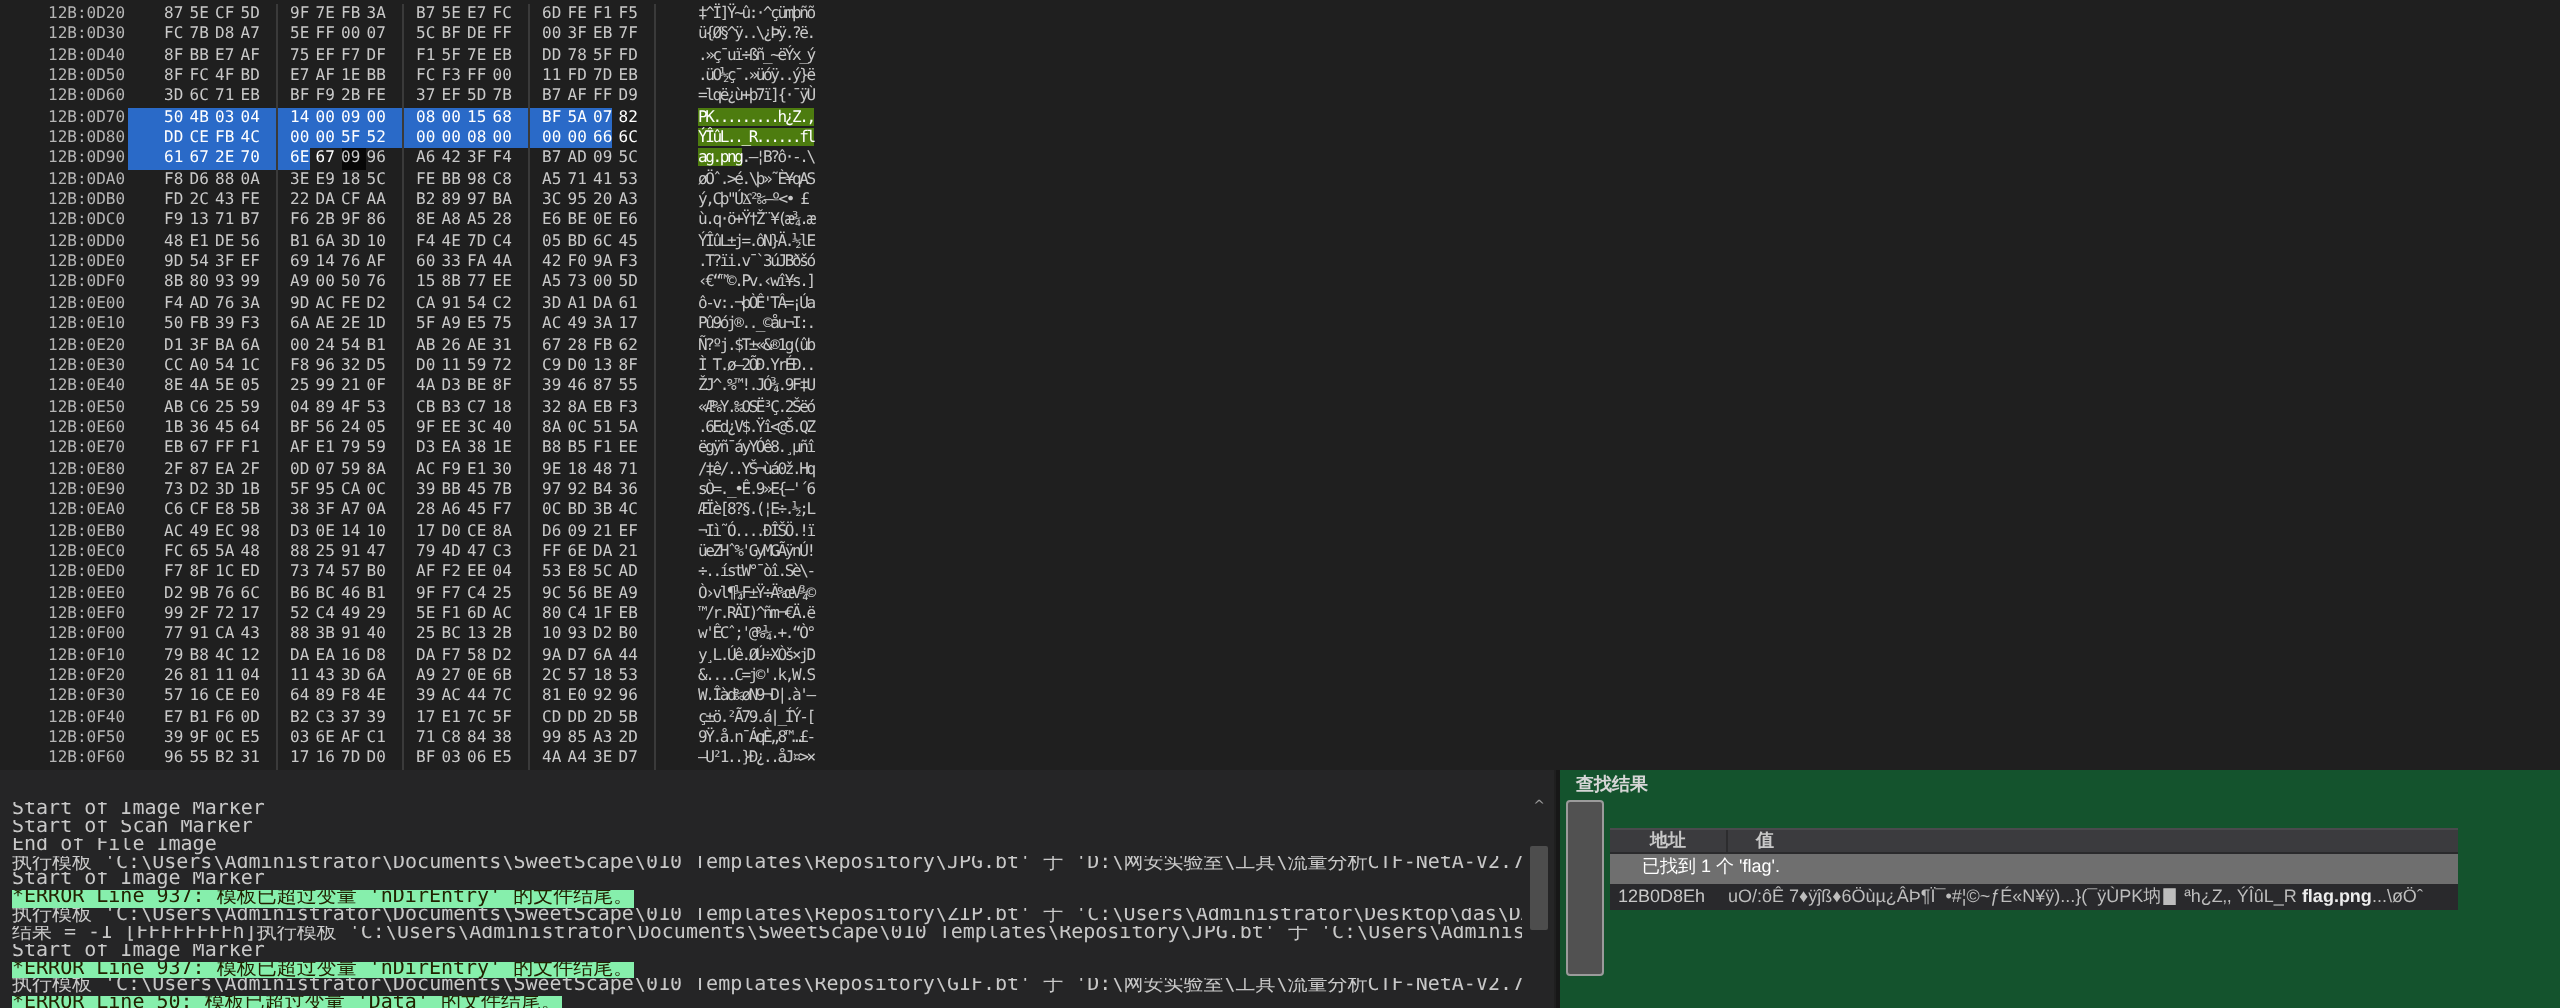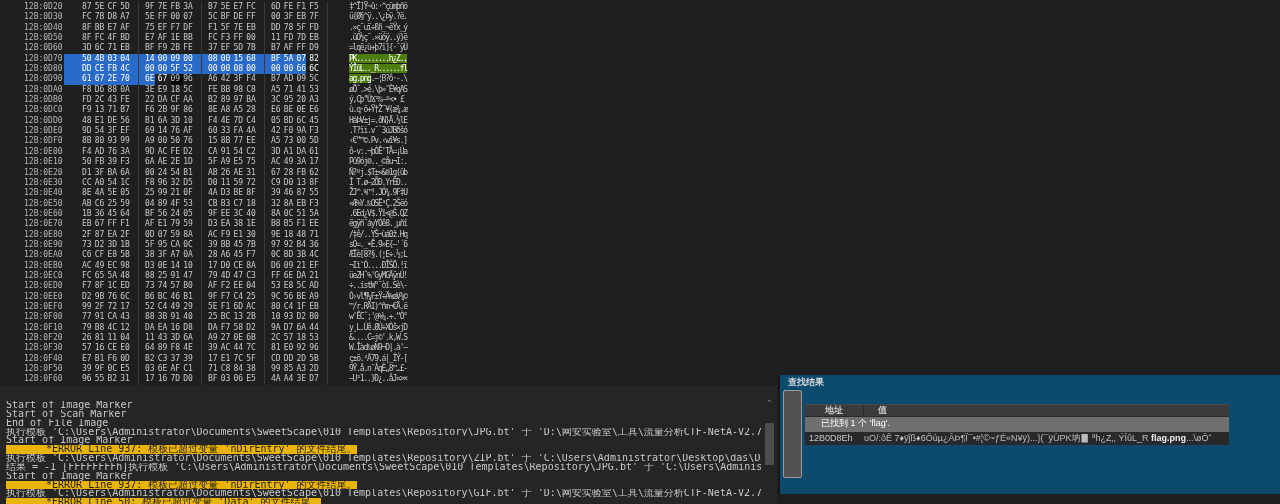--- a/index.html
+++ b/index.html
@@ -22,28 +22,28 @@
   .output-panel{position:absolute;left:0;top:385px;width:777px;height:119px;background:#252526;}
   .output-header{height:13px;background:#3a3a3a;display:flex;align-items:center;
       font-family:"Liberation Sans",sans-serif;font-size:9px;font-weight:bold;color:#d6d6d6;padding:0 6px;}
   .output-header .spacer{flex:1;}
   .hdr-icon{font-family:"DejaVu Sans",sans-serif;font-weight:normal;color:#c2c2c2;cursor:default;}
   .icon-collapse{font-size:8px;margin-right:15px;}
   .icon-close{font-size:9px;margin-right:4px;}
   .output-body{position:absolute;left:0;top:13px;right:16px;bottom:0;overflow:hidden;
       padding:3px 0 0 6px;font-size:10px;line-height:8.85px;color:#c8c8c8;}
   .out-line{white-space:pre;height:8.85px;overflow:hidden;}
-  .out-line .err{background:#eab308;color:#222200;padding-left:40px;}
+  .out-line .err{background:#86efac;color:#222200;}
   .output-scrollbar{position:absolute;right:1px;top:14px;width:13px;bottom:0;
       display:flex;flex-direction:column;align-items:center;}
   .scroll-up{font-size:7px;color:#9a9a9a;line-height:8px;font-family:"DejaVu Sans",sans-serif;}
   .output-scroll-thumb{width:9px;height:42px;background:#4d4d4d;margin-top:16px;border-radius:1px;}
 
   
-  .find-panel{position:absolute;left:778px;top:375px;width:502px;height:119px;background:#0c4a6e;
+  .find-panel{position:absolute;left:778px;top:385px;width:502px;height:119px;background:#14532d;
       border-left:2px solid #171717;box-sizing:border-box;}
   .find-title{height:13px;font-family:"Liberation Sans",sans-serif;font-size:9px;font-weight:bold;
       color:#d6d6d6;padding:1px 0 0 8px;}
   .find-scrollbar{position:absolute;left:3px;top:15px;width:17px;height:86px;background:#515151;
       border:1px solid #9b9b9b;border-radius:2px;}
   .find-table{position:absolute;left:25px;top:14px;width:424px;
       font-family:"Liberation Sans",sans-serif;font-size:9px;color:#c8c8c8;margin-top:15px;}
   .ft-header{display:flex;height:13px;background:#3b3b3e;border-top:1px solid #4a4a4d;
       border-bottom:1px solid #2a2a2c;box-sizing:border-box;font-weight:bold;}
   .ft-col-addr{width:59px;text-align:center;border-right:1px solid #2c2c2e;line-height:11px;box-sizing:border-box;}
@@ -389,21 +389,21 @@
           <span class="byte">4E</span>
           <span class="byte">7D</span>
           <span class="byte">C4</span>
         </span>
         <span class="group">
           <span class="byte">05</span>
           <span class="byte">BD</span>
           <span class="byte">6C</span>
           <span class="byte">45</span>
         </span>
-        <span class="ascii">HáÞV±j=.ôN}Ä.½lE</span>
+        <span class="ascii">ÝÎûL±j=.ôN}Ä.½lE</span>
       </div>
       <div class="hex-row">
         <span class="addr">12B:0DE0</span>
         <span class="group">
           <span class="byte">9D</span>
           <span class="byte">54</span>
           <span class="byte">3F</span>
           <span class="byte">EF</span>
         </span>
         <span class="group">

